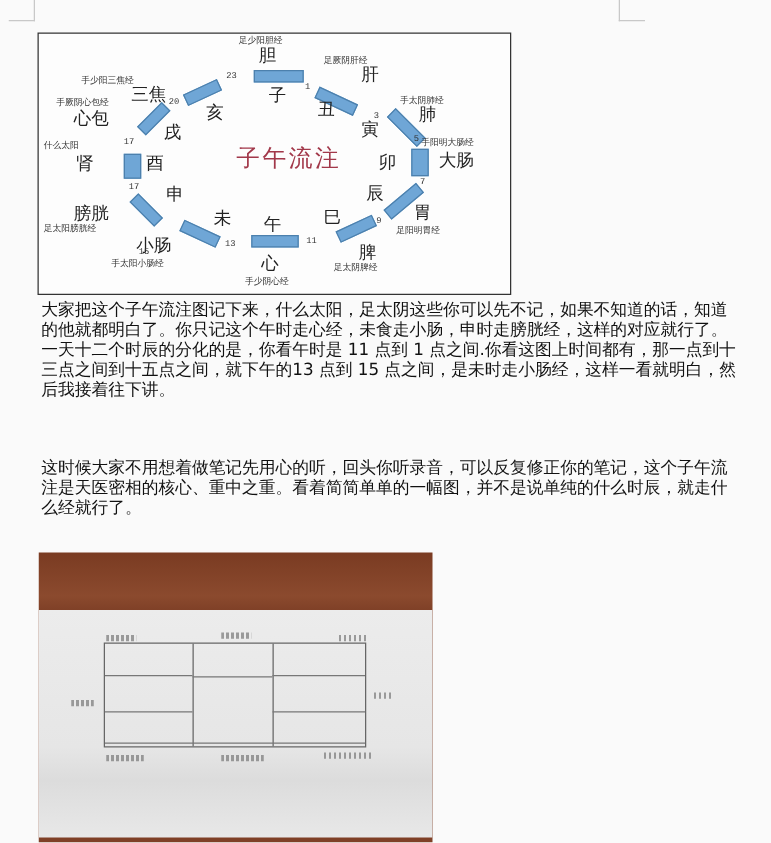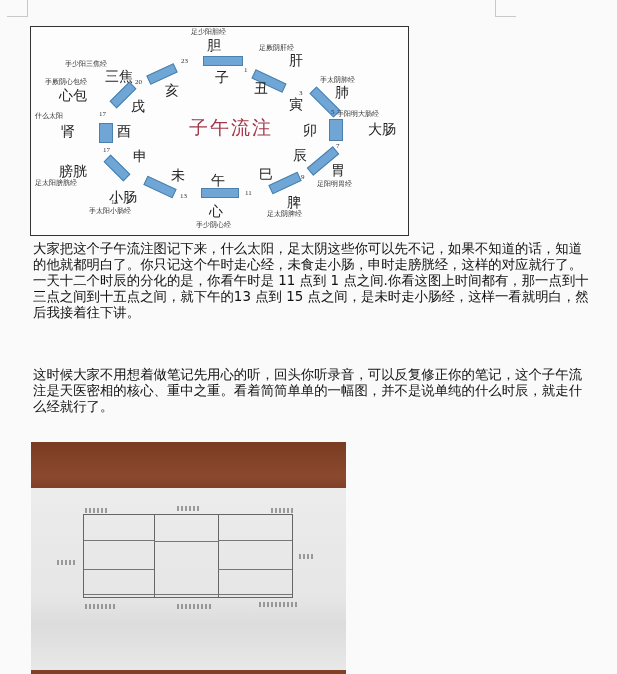--- a/index.html
+++ b/index.html
@@ -17,21 +17,21 @@
   
   .diagram {
     position:absolute; left:30px; top:26px; width:379px; height:210px;
     background:#fdfdfd; border:1px solid #333; box-sizing:border-box;
     overflow:hidden;
   }
   .diagram .lbl { position:absolute; color:#222; font-family:"DejaVu Serif", serif; white-space:nowrap; line-height:1; }
   .diagram .organ { font-size:14px; }
   .diagram .branch { font-size:14px; }
   .diagram .mer { font-size:7px; font-family:"DejaVu Sans", sans-serif; color:#333; }
-  .diagram .num { font-size:7px; font-family:Liberation Serif, serif; color:#333; }
+  .diagram .num { font-size:7px; font-family:Liberation Mono, monospace; color:#333; }
   .diagram .title { font-size:19px; color:#a2384a; font-family:"DejaVu Serif", serif; letter-spacing:2px; }
   .bar { position:absolute; background:#6fa6d6; border:1px solid #4c80ad; box-sizing:border-box; }
 
   
   .para {
     position:absolute; left:33px; width:560px;
     font-size:13.4px; line-height:16px; color:#111;
     margin:0;
   }
   .p1 { top:241px; }
@@ -76,21 +76,21 @@
   <div class="lbl mer" style="left:289px;top:50px;">手太阴肺经</div>
   <div class="lbl organ" style="left:304px;top:58px;">肺</div>
   <div class="bar" style="left:277px;top:70px;width:34px;height:10px;transform:rotate(45deg);"></div>
   <div class="lbl num" style="left:268px;top:63px;">3</div>
   <div class="lbl branch" style="left:258px;top:70px;">寅</div>
 
   <div class="lbl num" style="left:300px;top:82px;">5</div>
   <div class="lbl mer" style="left:306px;top:84px;">手阳明大肠经</div>
   <div class="bar" style="left:298px;top:92px;width:14px;height:22px;"></div>
   <div class="lbl branch" style="left:272px;top:96px;">卯</div>
-  <div class="lbl organ" style="left:337px;top:95px;text-align:right;">大肠</div>
+  <div class="lbl organ" style="left:320px;top:95px;text-align:right;">大肠</div>
 
   <div class="lbl num" style="left:305px;top:116px;">7</div>
   <div class="bar" style="left:275px;top:129px;width:34px;height:10px;transform:rotate(-40deg);"></div>
   <div class="lbl branch" style="left:262px;top:121px;">辰</div>
   <div class="lbl organ" style="left:300px;top:136px;">胃</div>
   <div class="lbl mer" style="left:286px;top:154px;">足阳明胃经</div>
 
   <div class="lbl num" style="left:270px;top:147px;">9</div>
   <div class="bar" style="left:238px;top:151px;width:32px;height:10px;transform:rotate(-25deg);"></div>
   <div class="lbl branch" style="left:228px;top:140px;">巳</div>

